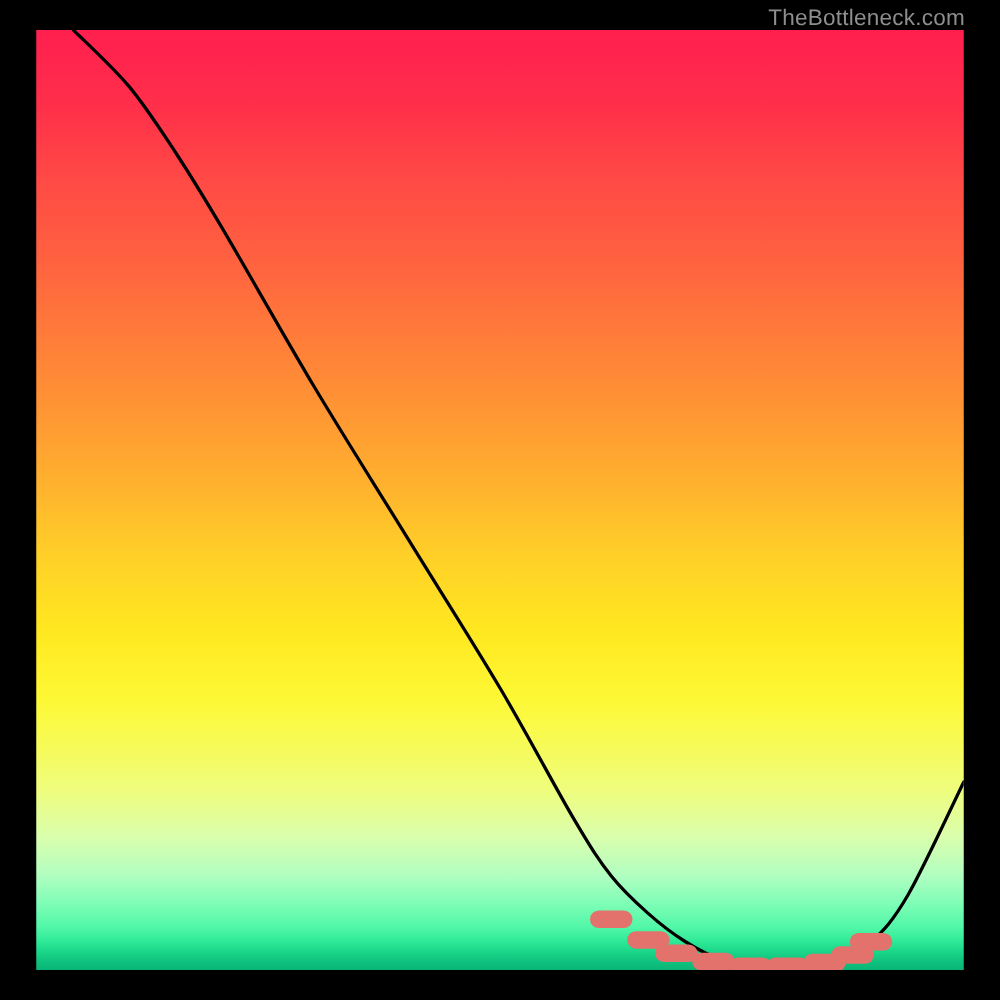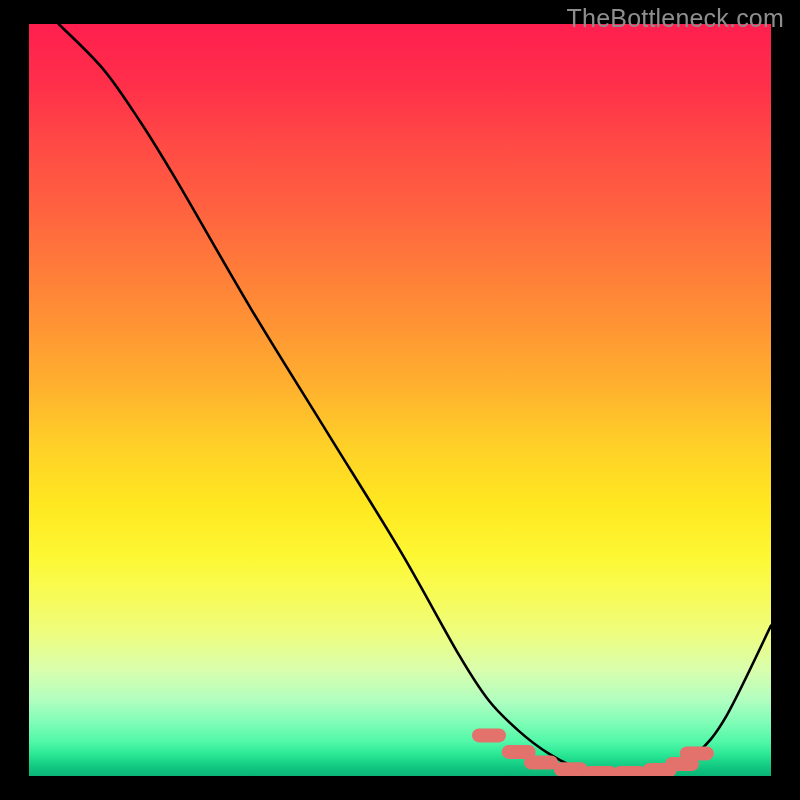--- a/index.html
+++ b/index.html
@@ -51,23 +51,23 @@
     position: absolute;
     left: 0;
     top: 0;
     width: 742px;
     height: 752px;
     pointer-events: none;
   }
   .watermark {
     position: absolute;
     top: 4px;
-    right: 16px;
+    right: 28px;
     font-family: Arial, Helvetica, sans-serif;
-    font-size: 25px;
+    font-size: 18px;
     font-weight: 500;
     color: #8e8e8e;
     letter-spacing: 0.2px;
   }
 </style>
 </head>
 <body>
 
 <div class="frame">
   <div class="gradient"></div>

